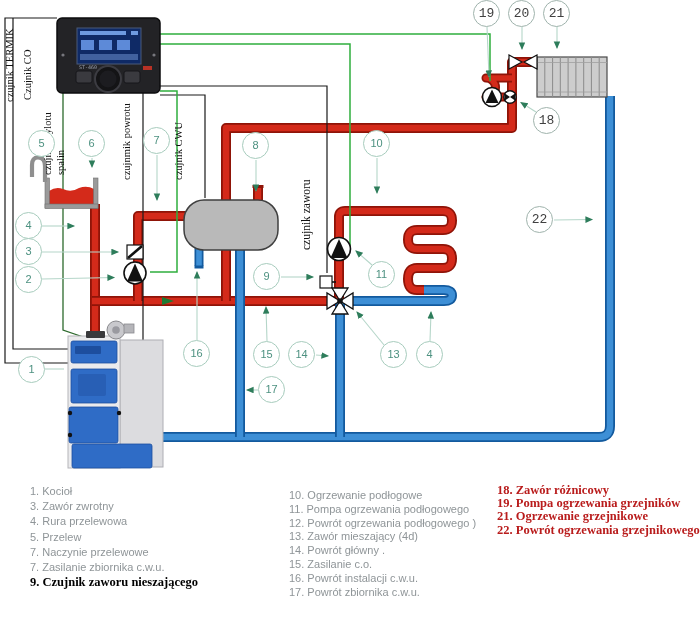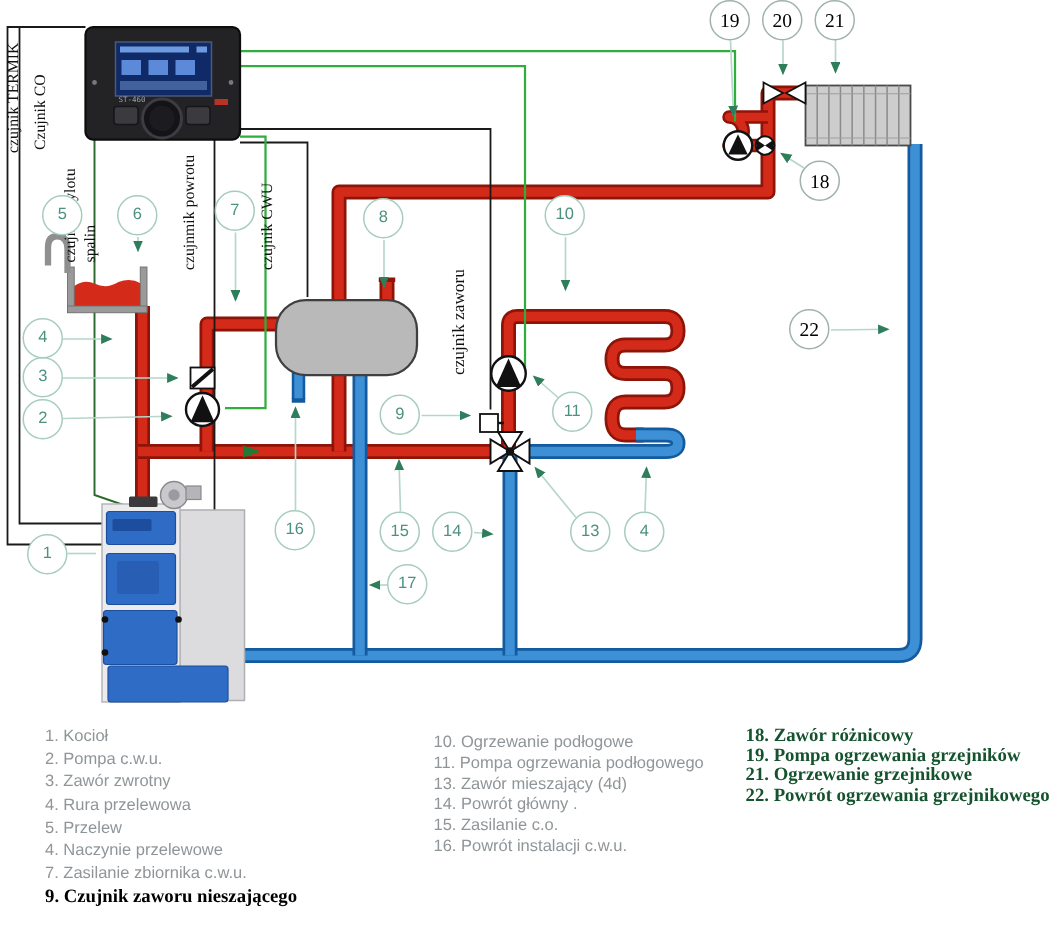--- a/index.html
+++ b/index.html
@@ -3,26 +3,26 @@
 <meta charset="utf-8">
 <style>
   html,body{margin:0;padding:0;background:#fff;width:700px;height:619px;overflow:hidden;}
   #stage{position:relative;width:700px;height:619px;font-family:"Liberation Sans",sans-serif;background:#fff;}
   svg{position:absolute;left:0;top:0;}
   .vlabel{position:absolute;transform:rotate(-90deg);transform-origin:0 100%;
           white-space:nowrap;font-family:"Liberation Serif",serif;font-size:10.5px;color:#111;height:13px;line-height:13px;}
   .marker{position:absolute;width:27px;height:27px;border-radius:50%;background:#fff;
           border:1px solid #a7ccbd;color:#4d9180;font-size:11px;line-height:25px;text-align:center;
           font-family:"Liberation Sans",sans-serif;box-sizing:border-box;}
-  .marker.m-dark{border-color:#9fb3ac;color:#000000;font-family:Liberation Serif, serif;font-size:13px;}
+  .marker.m-dark{border-color:#9fb3ac;color:#404040;font-family:Liberation Mono, monospace;font-size:13px;}
   .legend{position:absolute;color:#8f9598;font-size:11px;}
   .legend .li{white-space:nowrap;}
   #leg1{left:30px;top:484px;line-height:15.2px;}
   #leg2{left:289px;top:489px;line-height:13.8px;}
-  #leg3{left:497px;top:484px;line-height:13.2px;color:#14532d;font-family:"Liberation Serif",serif;font-weight:bold;font-size:12.5px;}
+  #leg3{left:497px;top:484px;line-height:13.2px;color:#b91c1c;font-family:"Liberation Serif",serif;font-weight:bold;font-size:12.5px;}
   #leg1 .li.serif{color:#000;font-family:"Liberation Serif",serif;font-weight:bold;font-size:12.5px;}
   .ctl-model{position:absolute;left:79px;top:64px;font-size:5px;color:#9aa0ad;font-family:"DejaVu Sans Mono",monospace;}
 </style>
 </head>
 <body>
 
 <div id="stage">
 
 <svg width="700" height="619" viewBox="0 0 700 619">
   <defs>
@@ -241,35 +241,36 @@
 <div class="marker" style="left:183px;top:340px">16</div>
 <div class="marker" style="left:258px;top:376px">17</div>
 <div class="marker m-dark" style="left:533px;top:107px">18</div>
 <div class="marker m-dark" style="left:473px;top:0px">19</div>
 <div class="marker m-dark" style="left:508px;top:0px">20</div>
 <div class="marker m-dark" style="left:543px;top:0px">21</div>
 <div class="marker m-dark" style="left:526px;top:206px">22</div>
 
 <div class="legend" id="leg1">
   <div class="li">1. Kocioł</div>
-  <div class="li">2. Pompa c.w.u.</div>
   <div class="li">3. Zawór zwrotny</div>
   <div class="li">4. Rura przelewowa</div>
   <div class="li">5. Przelew</div>
-  <div class="li">4. Naczynie przelewowe</div>
+  <div class="li">7. Naczynie przelewowe</div>
   <div class="li">7. Zasilanie zbiornika c.w.u.</div>
   <div class="li serif">9. Czujnik zaworu nieszającego</div>
 </div>
 <div class="legend" id="leg2">
   <div class="li">10. Ogrzewanie podłogowe</div>
   <div class="li">11. Pompa ogrzewania podłogowego</div>
+  <div class="li">12. Powrót ogrzewania podłogowego )</div>
   <div class="li">13. Zawór mieszający (4d)</div>
   <div class="li">14. Powrót główny .</div>
   <div class="li">15. Zasilanie c.o.</div>
   <div class="li">16. Powrót instalacji c.w.u.</div>
+  <div class="li">17. Powrót zbiornika c.w.u.</div>
 </div>
 <div class="legend" id="leg3">
   <div class="li">18. Zawór różnicowy</div>
   <div class="li">19. Pompa ogrzewania grzejników</div>
   <div class="li">21. Ogrzewanie grzejnikowe</div>
   <div class="li">22. Powrót ogrzewania grzejnikowego</div>
 </div>
 
 </div>
 

